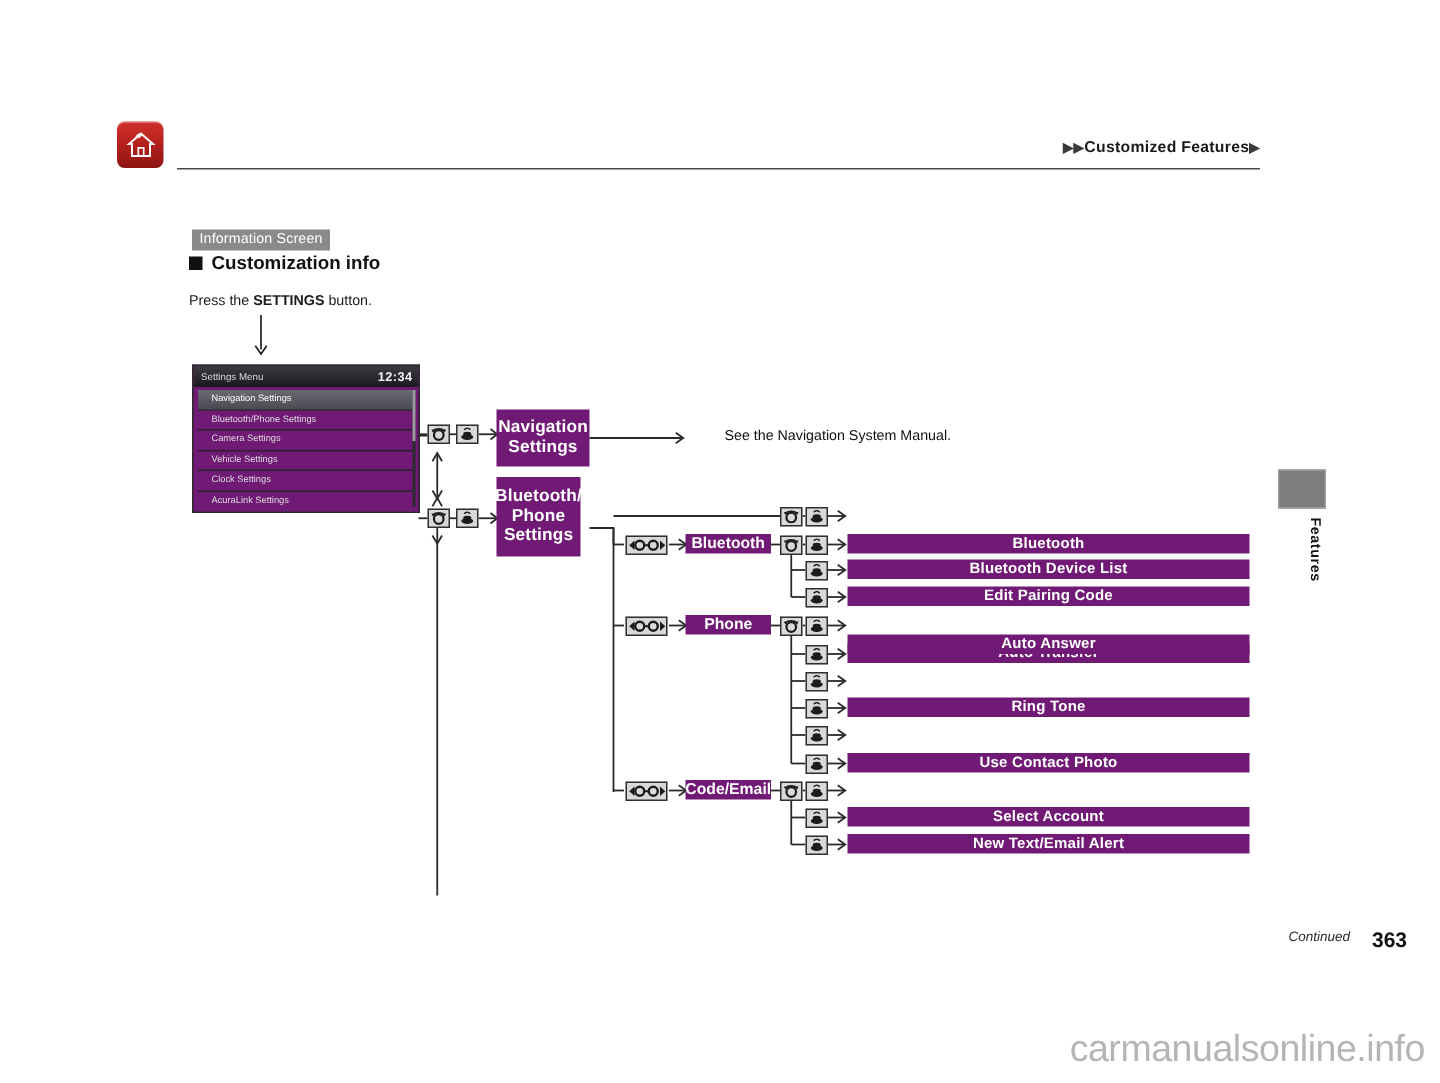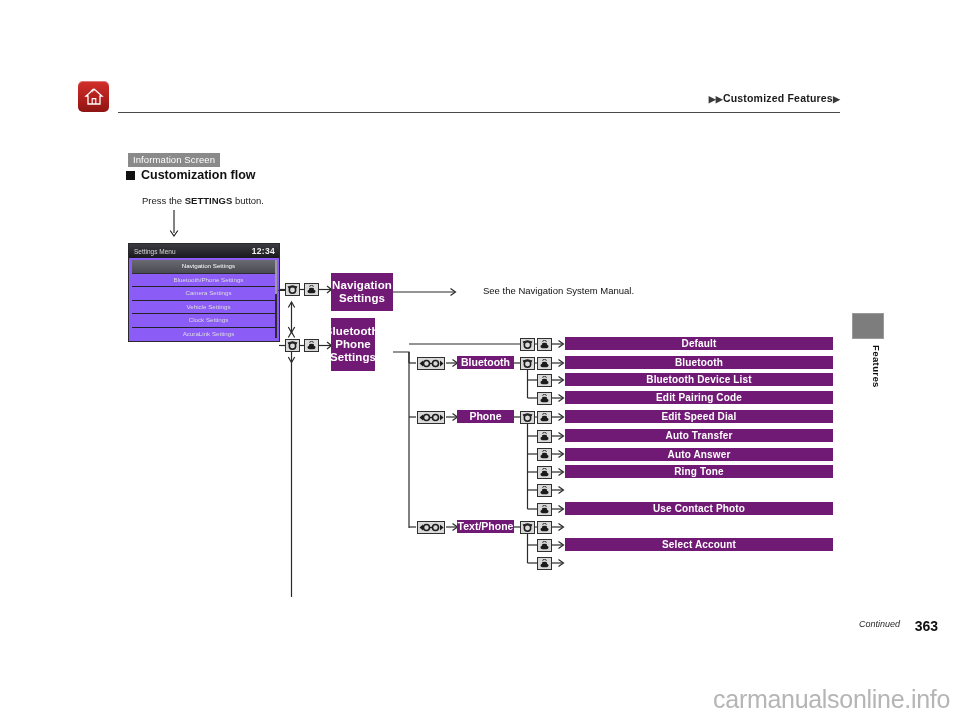--- a/index.html
+++ b/index.html
@@ -41,32 +41,31 @@
     letter-spacing:.1px;
   }
   .sec-head{
     position:absolute;left:126px;top:168px;
     font-size:12.5px;font-weight:bold;color:#111;
     display:flex;align-items:center;gap:6px;
   }
   .sec-head .sq{display:inline-block;width:9px;height:9px;background:#111;}
   .press-line{
     position:absolute;left:126px;top:195px;
-    font-size:9.5px;color:#1b1b1b;margin-left:16px;
+    font-size:9.5px;color:#1b1b1b;
   }
   .press-line b{font-weight:bold;}
   .press-arrow{position:absolute;left:168px;top:210px;}
 
   
   .screen{
     position:absolute;left:128px;top:243px;width:150px;height:97px;
-    background:#8b5cf6;
+    background:#701a75;
     border:1px solid #2a2a2c;
     overflow:hidden;
-    text-align:center;
   }
   .screen-top{
     height:14px;display:flex;align-items:center;justify-content:space-between;
     padding:0 4px 0 5px;
     background:linear-gradient(180deg,#3a3a40 0%,#1a1a1e 100%);
   }
   .screen-title{font-size:6.5px;color:#d8d8d8;}
   .screen-clock{font-size:8.5px;color:#f2f2f2;font-weight:bold;letter-spacing:.3px;}
   .screen-list{padding:2px 3px 0 3px;}
   .srow{
@@ -155,21 +154,21 @@
   <div class="hdr-rule"></div>
 
   <div class="breadcrumb">
     <span class="tri">▶▶</span><span>Customized Features</span><span class="tri">▶</span>
   </div>
 
   <div class="info-chip">Information Screen</div>
 
   <div class="sec-head">
     <span class="sq"></span>
-    <span>Customization flow</span>
+    <span>Customization info</span>
   </div>
 
   <div class="press-line">
     <span>Press the </span><b>SETTINGS</b><span> button.</span>
   </div>
 
   <svg class="press-arrow" width="14" height="30">
     <path d="M6 0 L6 23" stroke="#1b1b1b" stroke-width="1.1" fill="none"></path>
     <path d="M2.2 20.5 L6 26 L9.8 20.5" stroke="#1b1b1b" stroke-width="1.1" fill="none"></path>
   </svg>
@@ -319,21 +318,21 @@
       <ellipse cx="5.5" cy="4.2" rx="2.7" ry="1.4" fill="#1c1c1c"></ellipse>
       <path d="M3.4 1.4 L5.5 0.2 L7.6 1.4" fill="none" stroke="#1c1c1c" stroke-width="1"></path>
     </svg>
   </div>
 
   <div class="node big" style="left:331px;top:273px;width:62px;height:38px;">
     <span style="white-space:pre-line;">Navigation
 Settings</span>
   </div>
 
-  <div class="node big" style="left:331px;top:318px;width:44px;height:53px;">
+  <div class="node big" style="left:331px;top:318px;width:56px;height:53px;">
     <span style="white-space:pre-line;">Bluetooth/
 Phone
 Settings</span>
   </div>
 
   <div class="arrowtxt" style="left:459px;top:285px;margin-left:24px;">See the Navigation System Manual.</div>
 
   <div class="ibox wide" style="left:417px;top:357px;">
     <svg width="25" height="9" viewBox="0 0 25 9">
       <path d="M0.5 4.5 L4 1.4 L4 7.6 Z" fill="#1c1c1c"></path>
@@ -357,21 +356,21 @@
       <path d="M0.5 4.5 L4 1.4 L4 7.6 Z" fill="#1c1c1c"></path>
       <circle cx="7.5" cy="4.5" r="3" fill="none" stroke="#1c1c1c" stroke-width="1.6"></circle>
       <circle cx="16.5" cy="4.5" r="3" fill="none" stroke="#1c1c1c" stroke-width="1.6"></circle>
       <path d="M24.5 4.5 L21 1.4 L21 7.6 Z" fill="#1c1c1c"></path>
       <path d="M11 4.5 L13.5 4.5" stroke="#1c1c1c" stroke-width="1.3"></path>
     </svg>
   </div>
 
   <div class="node cat" style="left:457px;top:356px;width:57px;">Bluetooth</div>
   <div class="node cat" style="left:457px;top:410px;width:57px;">Phone</div>
-  <div class="node cat" style="left:457px;top:520px;width:57px;">Text/Phone</div>
+  <div class="node cat" style="left:457px;top:520px;width:57px;">Code/Email</div>
 
   <div class="ibox" style="left:520px;top:338px;">
     <svg width="11" height="9" viewBox="0 0 11 9">
       <ellipse cx="5.5" cy="5" rx="3.2" ry="3.2" fill="none" stroke="#1c1c1c" stroke-width="1.5"></ellipse>
       <path d="M1.2 2.3 Q5.5 -0.6 9.8 2.3" fill="none" stroke="#1c1c1c" stroke-width="1.1"></path>
       <path d="M0.6 1.2 L1.6 3.4 L3 2.0 Z" fill="#1c1c1c"></path>
       <path d="M10.4 1.2 L9.4 3.4 L8 2.0 Z" fill="#1c1c1c"></path>
     </svg>
   </div>
   <div class="ibox" style="left:520px;top:357px;">
@@ -484,30 +483,29 @@
       </svg>
     </div>
   <div class="ibox" style="left:537px;top:557px;">
       <svg width="11" height="9" viewBox="0 0 11 9">
         <ellipse cx="5.5" cy="6.4" rx="4" ry="1.9" fill="#1c1c1c"></ellipse>
         <ellipse cx="5.5" cy="4.2" rx="2.7" ry="1.4" fill="#1c1c1c"></ellipse>
         <path d="M3.4 1.4 L5.5 0.2 L7.6 1.4" fill="none" stroke="#1c1c1c" stroke-width="1"></path>
       </svg>
     </div>
 
-  <div class="node item" style="left:565px;top:337px;width:268px;">Default</div>
   <div class="node item" style="left:565px;top:356px;width:268px;">Bluetooth</div>
   <div class="node item" style="left:565px;top:373px;width:268px;">Bluetooth Device List</div>
   <div class="node item" style="left:565px;top:391px;width:268px;">Edit Pairing Code</div>
-  <div class="node item" style="left:565px;top:410px;width:268px;">Edit Speed Dial</div>
   <div class="node item" style="left:565px;top:429px;width:268px;">Auto Transfer</div>
-  <div class="node item" style="left:565px;top:448px;width:268px;">Auto Answer</div>
+  <div class="node item" style="left:565px;top:423px;width:268px;">Auto Answer</div>
   <div class="node item" style="left:565px;top:465px;width:268px;">Ring Tone</div>
   <div class="node item" style="left:565px;top:502px;width:268px;">Use Contact Photo</div>
   <div class="node item" style="left:565px;top:538px;width:268px;">Select Account</div>
+  <div class="node item" style="left:565px;top:556px;width:268px;">New Text/Email Alert</div>
 
   <div class="side-tab"></div>
   <div class="side-label">Features</div>
 
   <div class="continued">Continued</div>
   <div class="pageno">363</div>
   <div class="watermark">carmanualsonline.info</div>
 
 </div>
 

